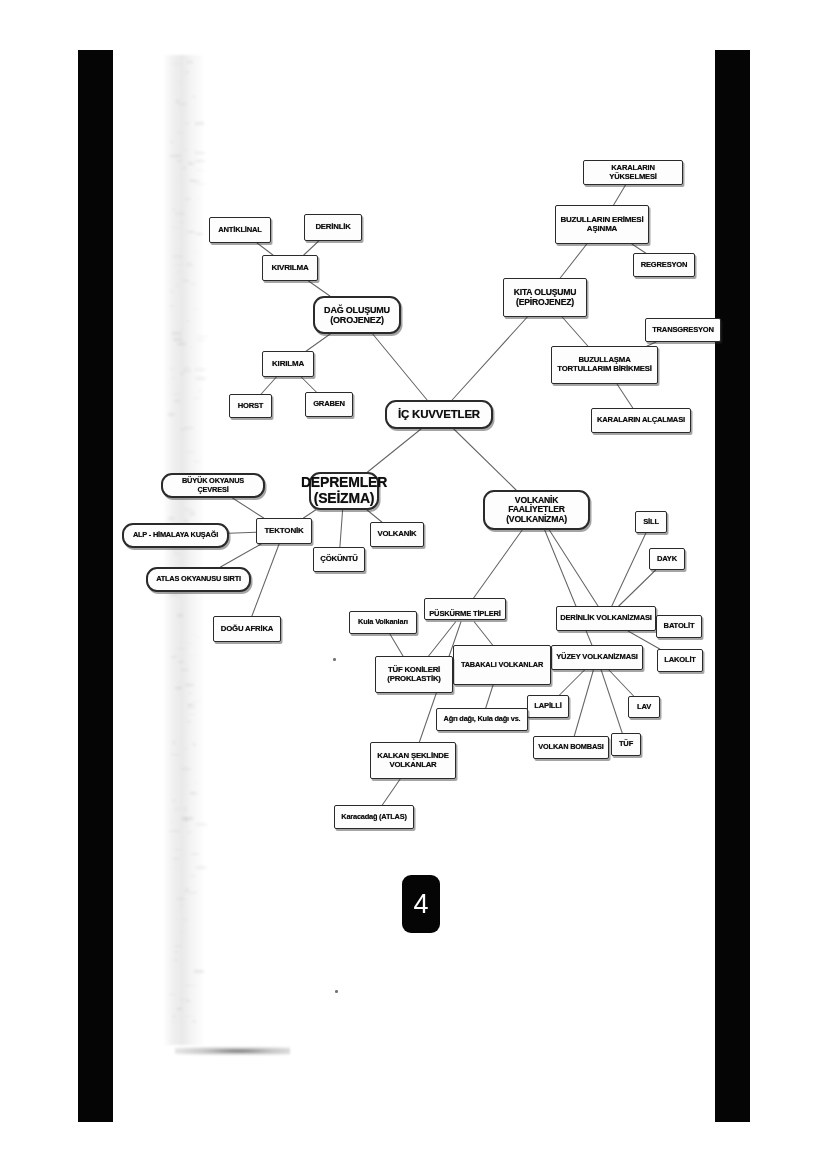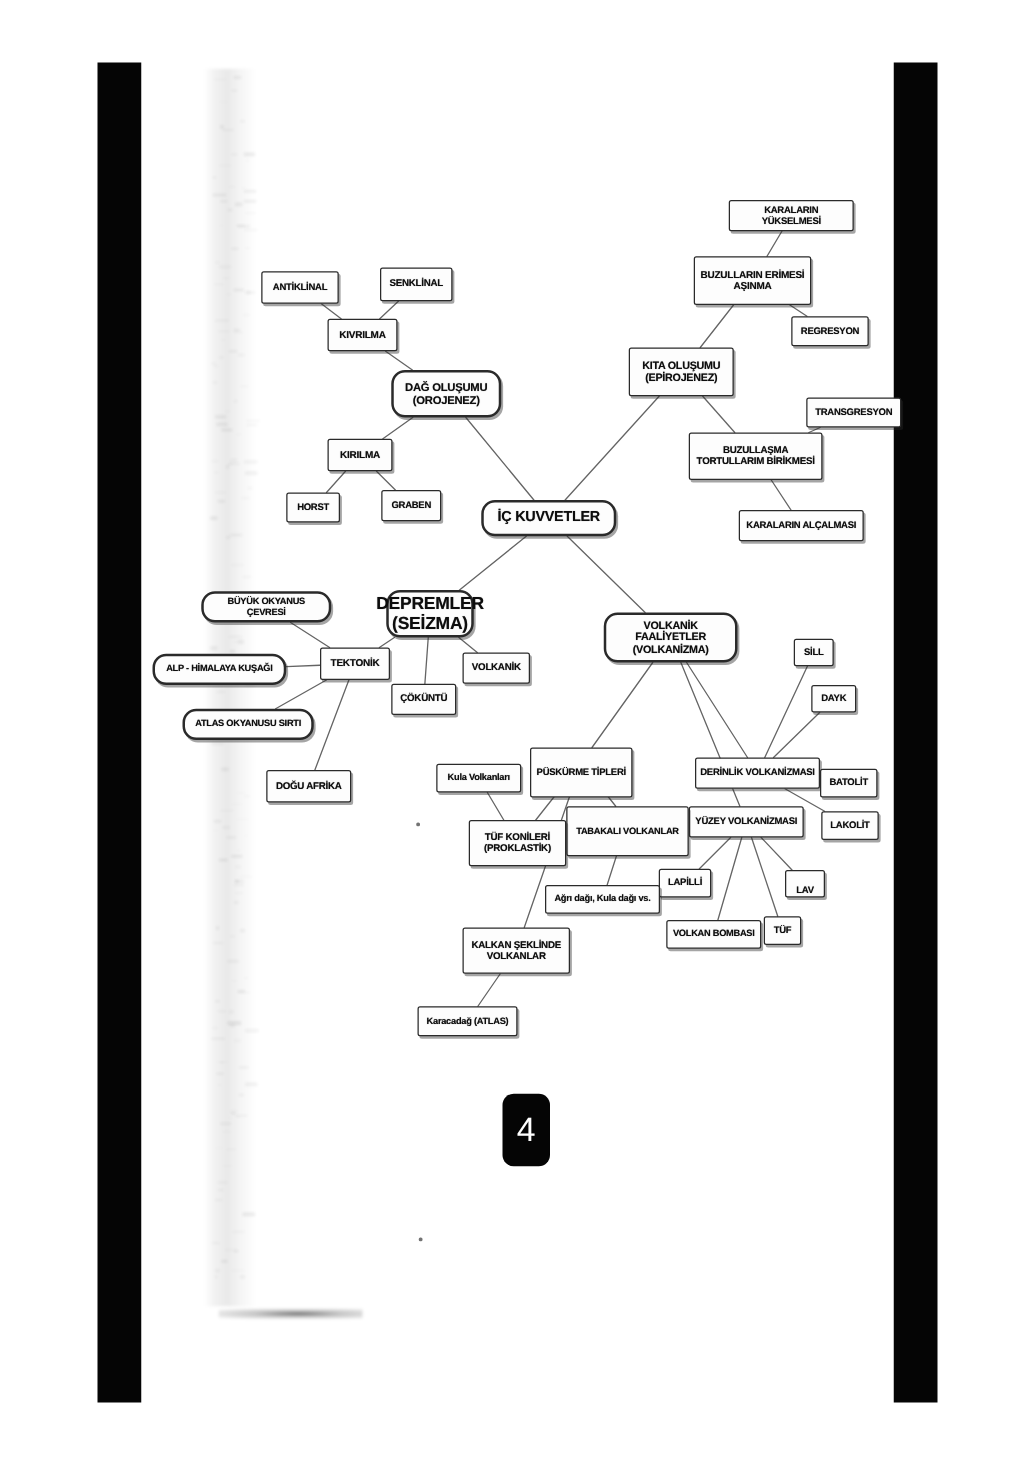--- a/index.html
+++ b/index.html
@@ -357,21 +357,21 @@
       <div class="node bold-ring" style="left: 313px; top: 296px; width: 88px; height: 38px; font-size: 9px;">
         <span>DAĞ OLUŞUMU<br>(OROJENEZ)</span>
       </div>
       <div class="node" style="left: 262px; top: 255px; width: 56px; height: 26px; font-size: 8px;">
         <span>KIVRILMA</span>
       </div>
       <div class="node" style="left: 209px; top: 217px; width: 62px; height: 26px; font-size: 7.6px;">
         <span>ANTİKLİNAL</span>
       </div>
       <div class="node" style="left: 304px; top: 214px; width: 58px; height: 27px; font-size: 7.8px;">
-        <span>SENKLİNAL</span>
+        <span>DERİNLİK</span>
       </div>
       <div class="node" style="left: 262px; top: 351px; width: 52px; height: 26px; font-size: 8px;">
         <span>KIRILMA</span>
       </div>
       <div class="node" style="left: 229px; top: 394px; width: 43px; height: 24px; font-size: 7.6px;">
         <span>HORST</span>
       </div>
       <div class="node" style="left: 305px; top: 392px; width: 48px; height: 25px; font-size: 7.6px;">
         <span>GRABEN</span>
       </div>
@@ -437,30 +437,30 @@
       </div>
       <div class="node" style="left: 657px; top: 649px; width: 46px; height: 23px; font-size: 7.6px;">
         <span>LAKOLİT</span>
       </div>
       <div class="node" style="left: 551px; top: 645px; width: 92px; height: 25px; font-size: 7.6px;">
         <span>YÜZEY VOLKANİZMASI</span>
       </div>
       <div class="node" style="left: 527px; top: 695px; width: 42px; height: 23px; font-size: 7.6px;">
         <span>LAPİLLİ</span>
       </div>
-      <div class="node" style="left: 628px; top: 696px; width: 32px; height: 22px; font-size: 7.6px; align-items: flex-end;">
+      <div class="node" style="left: 628px; top: 696px; width: 32px; height: 22px; font-size: 7.6px;">
         <span>LAV</span>
       </div>
       <div class="node" style="left: 533px; top: 736px; width: 76px; height: 23px; font-size: 7.4px;">
         <span>VOLKAN BOMBASI</span>
       </div>
       <div class="node" style="left: 611px; top: 733px; width: 30px; height: 23px; font-size: 7.6px;">
         <span>TÜF</span>
       </div>
-      <div class="node" style="left: 424px; top: 598px; width: 82px; height: 40px; font-size: 7.6px;">
+      <div class="node" style="left: 424px; top: 598px; width: 82px; height: 22px; font-size: 7.6px; align-items: flex-end;">
         <span>PÜSKÜRME TİPLERİ</span>
       </div>
       <div class="node lower" style="left: 349px; top: 611px; width: 68px; height: 23px; font-size: 7.4px;">
         <span>Kula Volkanları</span>
       </div>
       <div class="node" style="left: 453px; top: 645px; width: 98px; height: 40px; font-size: 7.4px;">
         <span>TABAKALI VOLKANLAR</span>
       </div>
       <div class="node" style="left: 375px; top: 656px; width: 78px; height: 37px; font-size: 7.8px;">
         <span>TÜF KONİLERİ<br>(PROKLASTİK)</span>

